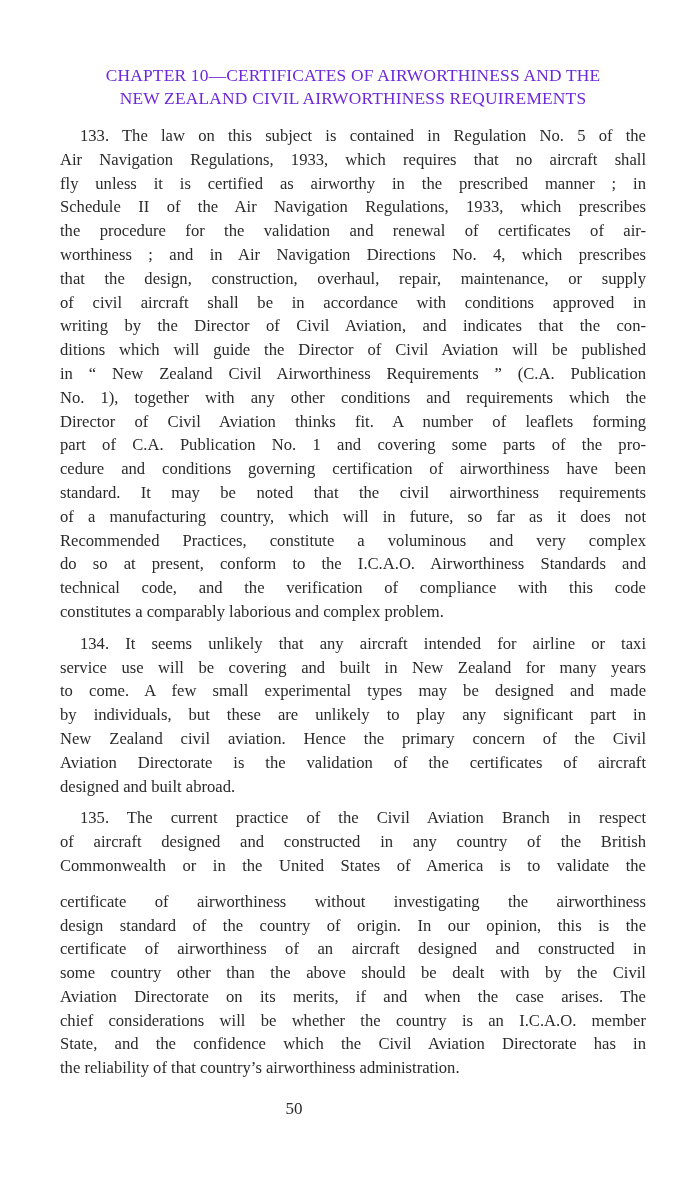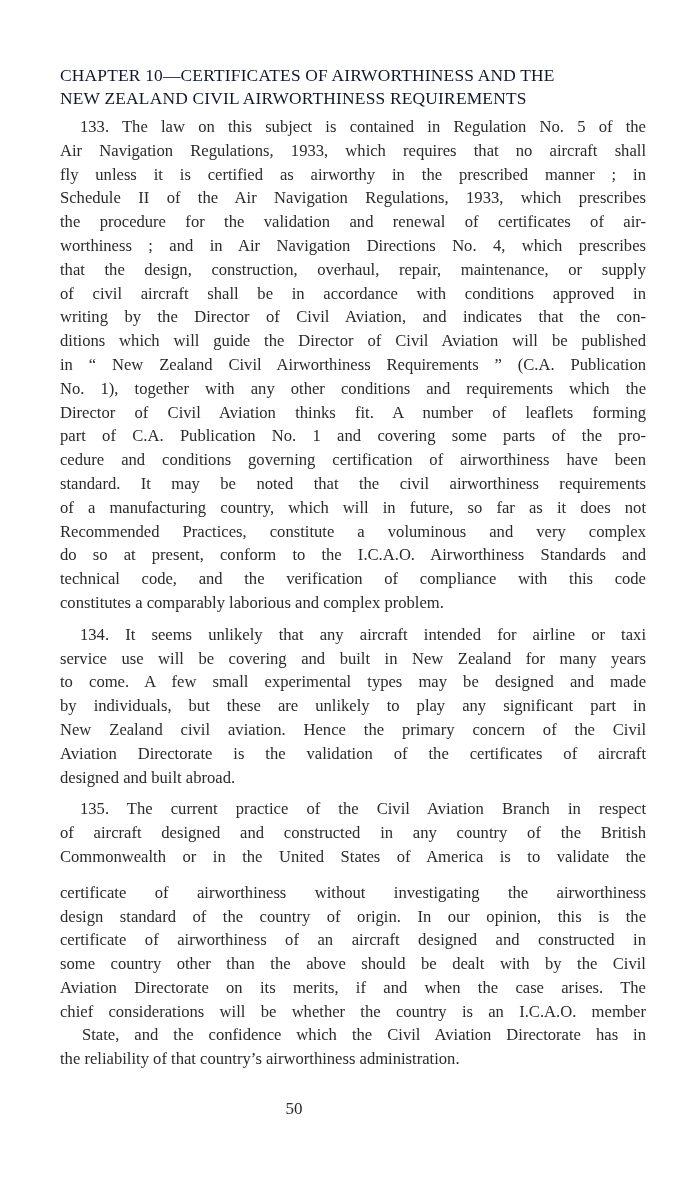--- a/index.html
+++ b/index.html
@@ -15,26 +15,27 @@
       font-family: "Liberation Serif", "DejaVu Serif", serif;
       color: #2a2a2a;
     }
     .page {
       position: absolute;
       left: 60px;
       top: 64px;
       width: 586px;
     }
     .chapter-title {
+      text-align: center;
       font-size: 17.4px;
       line-height: 23px;
       letter-spacing: 0.2px;
-      margin: 0 0 5px 0;
+      margin: 0 0 14px 0;
       font-weight: normal;
-      color: #0f172a;
+      color: #6d28d9;
     }
     .chapter-title .tline {
       display: block;
       white-space: nowrap;
     }
     .para {
       margin: 0;
       font-size: 16.6px;
       line-height: 23.8px;
     }
@@ -110,19 +111,19 @@
       <p class="para">
         <span class="line first" style="white-space: normal;">135. The current practice of the Civil Aviation Branch in respect</span>
         <span class="line" style="white-space: normal;">of aircraft designed and constructed in any country of the British</span>
         <span class="line" style="white-space: normal;">Commonwealth or in the United States of America is to validate the</span>
         <span class="line" style="white-space: normal; margin-top: 12px;">certificate of airworthiness without investigating the airworthiness</span>
         <span class="line" style="white-space: normal;">design standard of the country of origin.  In our opinion, this is the</span>
         <span class="line" style="white-space: normal;">certificate of airworthiness of an aircraft designed and constructed in</span>
         <span class="line" style="white-space: normal;">some country other than the above should be dealt with by the Civil</span>
         <span class="line" style="white-space: normal;">Aviation Directorate on its merits, if and when the case arises.  The</span>
         <span class="line" style="white-space: normal;">chief considerations will be whether the country is an I.C.A.O. member</span>
-        <span class="line" style="white-space: normal; margin-left: 22px;">State, and the confidence which the Civil Aviation Directorate has in</span>
+        <span class="line" style="white-space: normal;">State, and the confidence which the Civil Aviation Directorate has in</span>
         <span class="line last" style="white-space: normal;">the reliability of that country’s airworthiness administration.</span>
       </p>
     </div>
 </div>
 
 <div class="page-number">50</div>
 
 </body></html>

